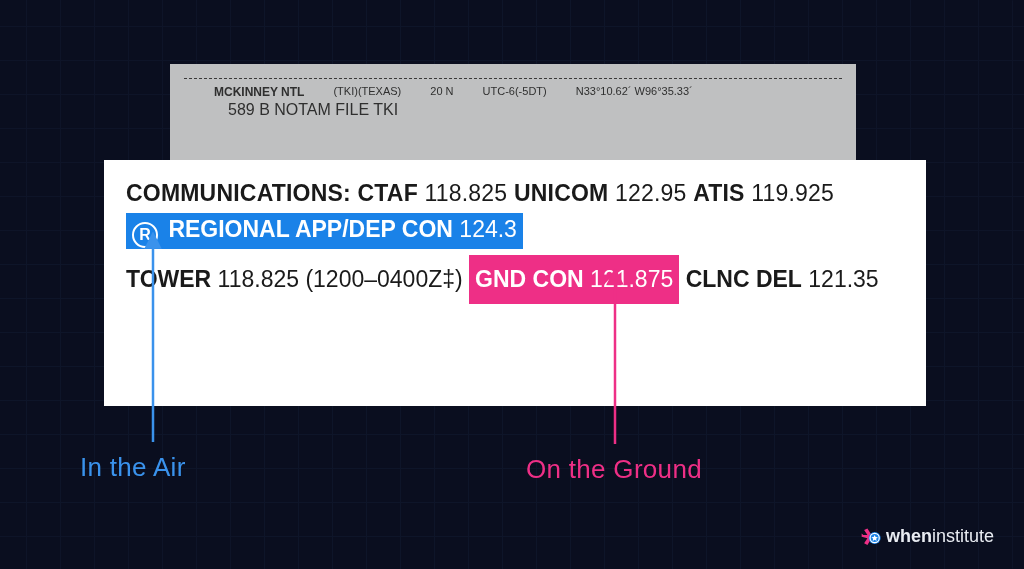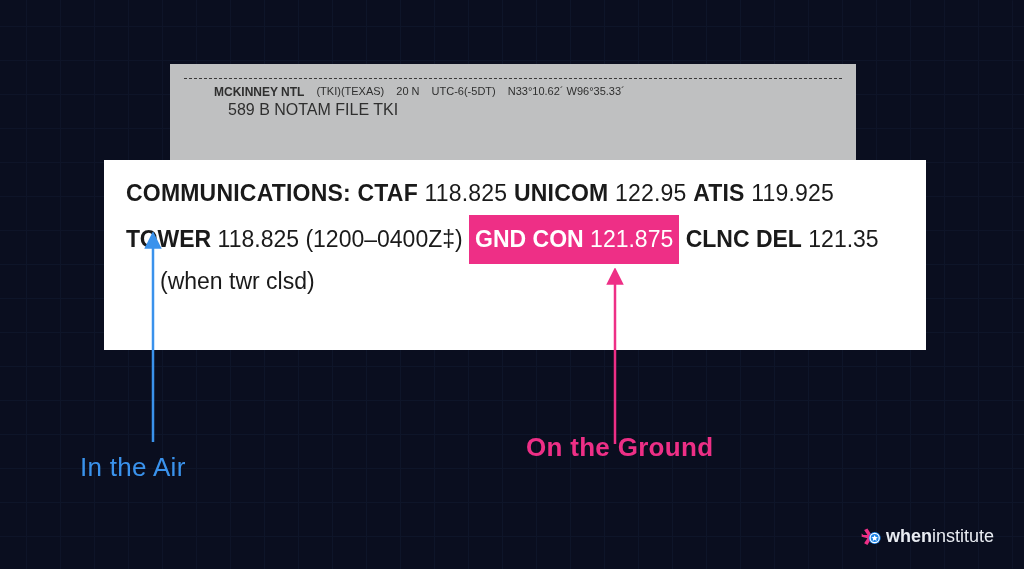--- a/index.html
+++ b/index.html
@@ -49,39 +49,39 @@
     display:flex;align-items:baseline;
     font-weight:700;font-size:14px;
   }
   .doc-header .row1 .page{flex:0 0 auto;}
   .doc-header .row1 .state{flex:1 1 auto;text-align:center;letter-spacing:.5px;}
   .doc-header .dash{
     border-top:1px dashed #3a3a3a;
     margin:6px 0 6px 0;
   }
   .doc-header .row2{
-    display:flex;align-items:flex-start;gap:12px;
+    display:flex;align-items:flex-start;gap:29px;
     font-size:11px;color:#2f2f2f;
     padding-left:30px;
   }
   .doc-header .name{font-weight:700;font-size:12px;}
   .doc-header .row3{
     font-size:16px;color:#2f2f2f;
     padding-left:44px;margin-top:2px;
   }
   .doc-header .right{
     position:absolute;right:14px;top:42px;
     text-align:right;font-size:11px;font-weight:700;line-height:1.35;color:#2b2b2b;
   }
 
   
   .comm-panel{
     position:absolute;
     left:104px; top:160px;
-    width:822px; height:190px;
+    width:822px; height:246px;
     background:var(--white);
     color:var(--black);
     font-family:"Arial Narrow","Helvetica Condensed",Arial,sans-serif;
     box-sizing:border-box;
     padding:18px 22px 14px 22px;
     line-height:1.35;
     font-size:23px;
     box-shadow:0 0 0 rgba(0,0,0,0);
   }
   .comm-panel .l1 .lbl,
@@ -165,57 +165,63 @@
   <div class="l1">
     <span class="lbl">COMMUNICATIONS:</span>
     <span class="lbl">CTAF</span>
     <span>118.825</span>
     <span class="lbl">UNICOM</span>
     <span>122.95</span>
     <span class="lbl">ATIS</span>
     <span>119.925</span>
   </div>
 
+  <div class="l2">
+    <span class="hl-blue">
+      <span class="reg">R</span>
+      <span>REGIONAL APP/DEP CON</span>
+      <span class="freq">124.3</span>
+    </span>
+  </div>
 
   <div class="l3">
     <span class="lbl">TOWER</span>
     <span>118.825</span>
     <span class="hours">(1200–0400Z‡)</span>
     <span class="hl-pink">
       <span class="lbl">GND CON</span>
       <span>121.875</span>
     </span>
     <span class="clncdel">
       <span class="lbl">CLNC DEL</span>
       <span>121.35</span>
     </span>
   </div>
 
-  <div class="l4">(when twr clsd)</div>
 </div>
 
 <svg class="arrow" style="left:138px;top:232px;" width="30" height="220">
   <defs>
     <marker id="ab" viewBox="0 0 10 10" refX="5" refY="5" markerWidth="7" markerHeight="7" orient="auto-start-reverse">
       <path d="M0,0 L10,5 L0,10 z" fill="#3a92ec"></path>
     </marker>
   </defs>
   <line x1="15" y1="210" x2="15" y2="8" stroke="#3a92ec" stroke-width="2.5" marker-end="url(#ab)"></line>
 </svg>
 <div class="callout blue" style="left:80px;top:452px;">In the Air</div>
 
 <svg class="arrow" style="left:600px;top:268px;" width="30" height="186">
   <defs>
     <marker id="ap" viewBox="0 0 10 10" refX="5" refY="5" markerWidth="7" markerHeight="7" orient="auto-start-reverse">
       <path d="M0,0 L10,5 L0,10 z" fill="#ee2f86"></path>
     </marker>
   </defs>
   <line x1="15" y1="176" x2="15" y2="8" stroke="#ee2f86" stroke-width="2.5" marker-end="url(#ap)"></line>
 </svg>
-<div class="callout pink" style="left:526px;top:432px;font-weight:bold;">On the Ground</div>
+<div class="callout pink" style="left:526px;top:454px;">On the Ground</div>
 
 <div class="logo">
   <span class="badge">
     <svg viewBox="0 0 24 24" width="22" height="22">
       <path d="M22 12 L14 12 L9 4 L5 6 L9 12 L4 12 L2 10 L2 14 L9 16 L5 22 L9 24 L14 16 L22 16 Z" transform="translate(0,-2) scale(0.9)" fill="#ee2f86"></path>
       <circle cx="16" cy="12" r="6.5" fill="#1a82e8"></circle>
       <circle cx="16" cy="12" r="5" fill="none" stroke="#fff" stroke-width="1.3"></circle>
       <path d="M16 8.8 l1.1 2.2 2.4 .2 -1.9 1.6 .6 2.4 -2.2-1.3 -2.2 1.3 .6-2.4 -1.9-1.6 2.4-.2z" fill="#fff"></path>
     </svg>
   </span>

